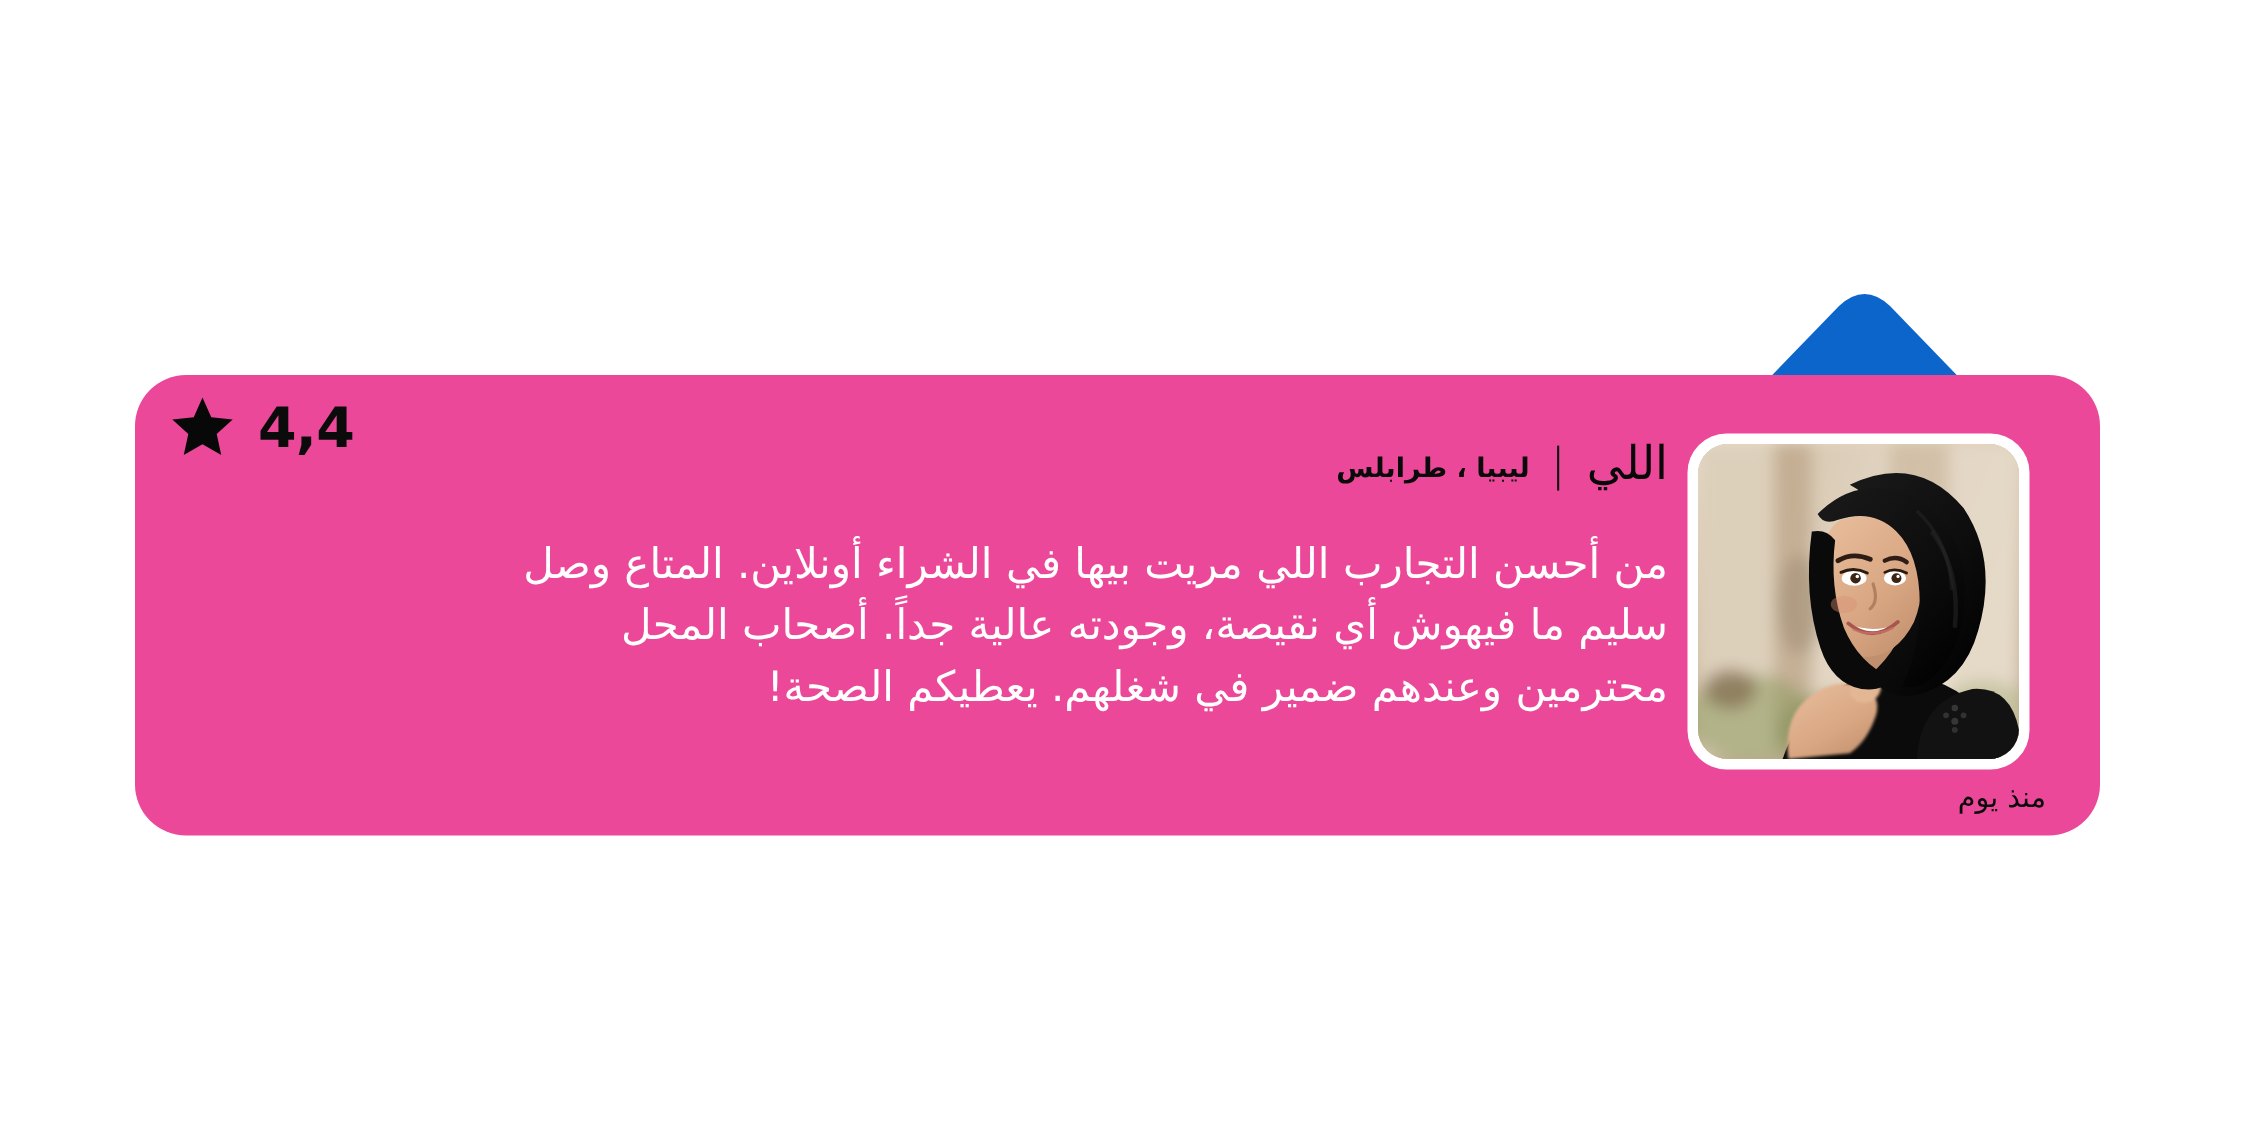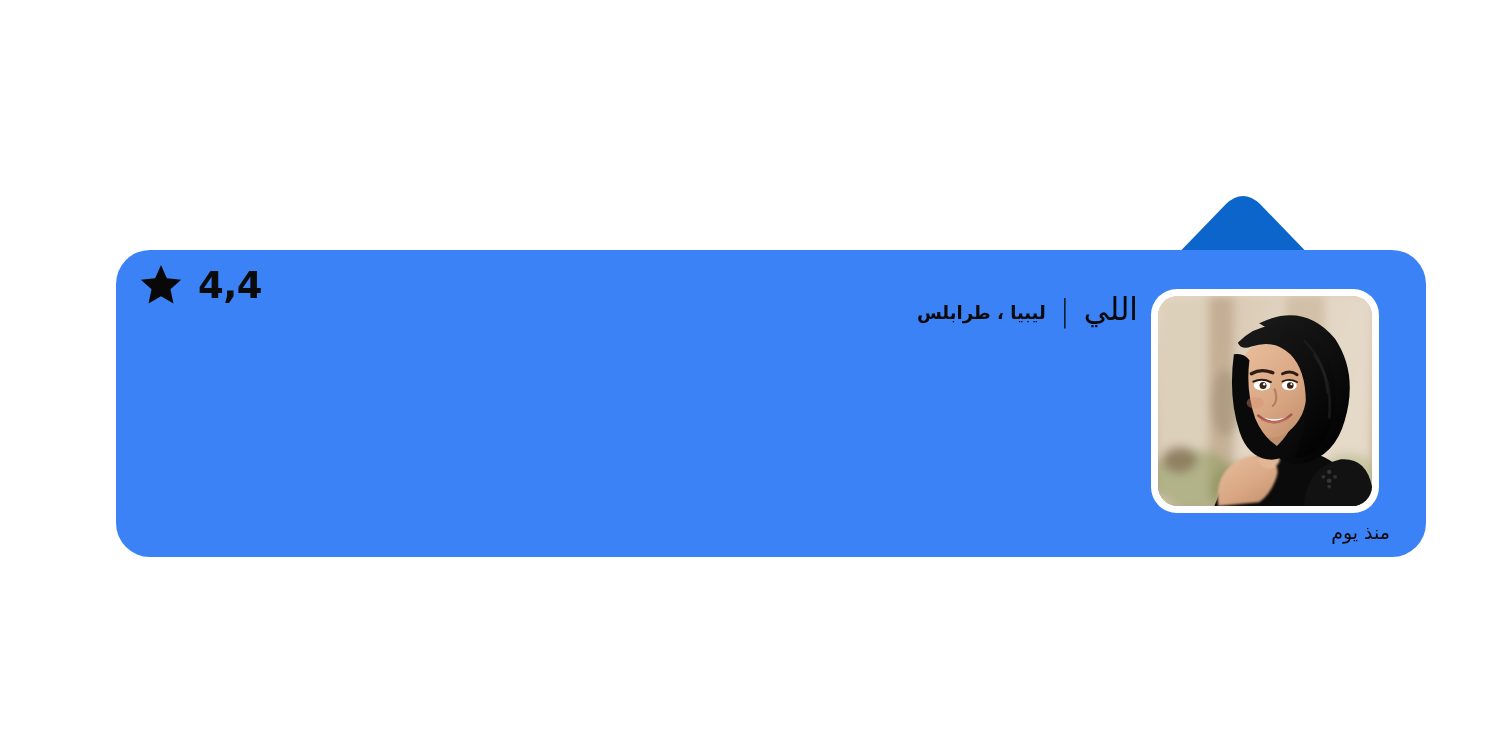--- a/index.html
+++ b/index.html
@@ -12,25 +12,25 @@
     width: 1500px;
     height: 750px;
     position: relative;
     overflow: hidden;
     font-family: "DejaVu Sans", "Liberation Sans", sans-serif;
   }
 
   
   #testimonial-card {
     position: absolute;
-    left: 116px;
+    left: 90px;
     top: 250px;
     width: 1310px;
     height: 307px;
-    background: #3b82f6;
+    background: #ec4899;
     border-radius: 34px;
     box-sizing: border-box;
   }
 
   
   #bubble-tail {
     position: absolute;
     left: 1168px;
     top: 186px;
     width: 150px;
@@ -261,16 +261,17 @@
       </svg>
     </div>
   </div>
 
   <div id="reviewer-header">
     <span id="reviewer-name">اللي</span>
     <span id="header-separator">|</span>
     <span id="reviewer-location">ليبيا ، طرابلس</span>
   </div>
 
+  <div id="review-body">من أحسن التجارب اللي مريت بيها في الشراء أونلاين. المتاع وصل سليم ما فيهوش أي نقيصة، وجودته عالية جداً. أصحاب المحل محترمين وعندهم ضمير في شغلهم. يعطيكم الصحة!</div>
 
   <div id="review-time">منذ يوم</div>
 
 </div>
 
 </body></html>

